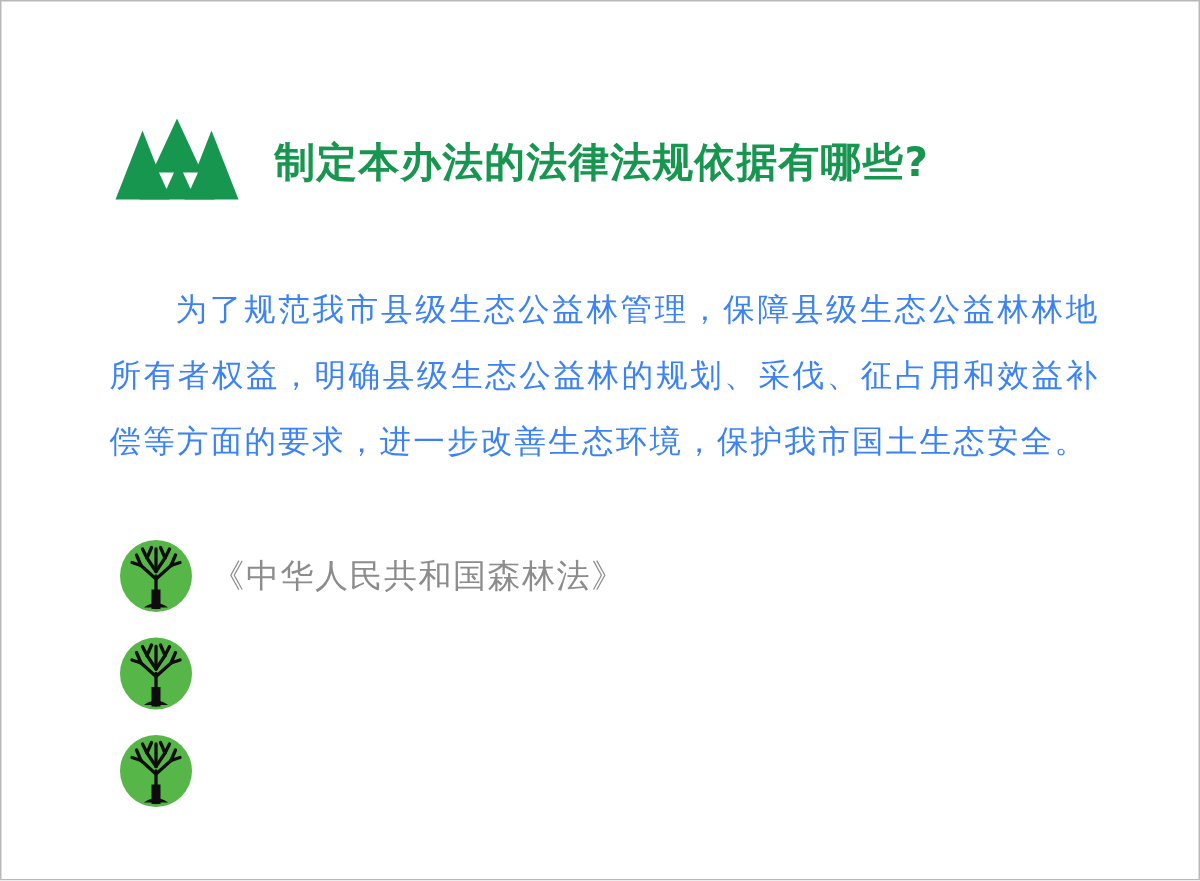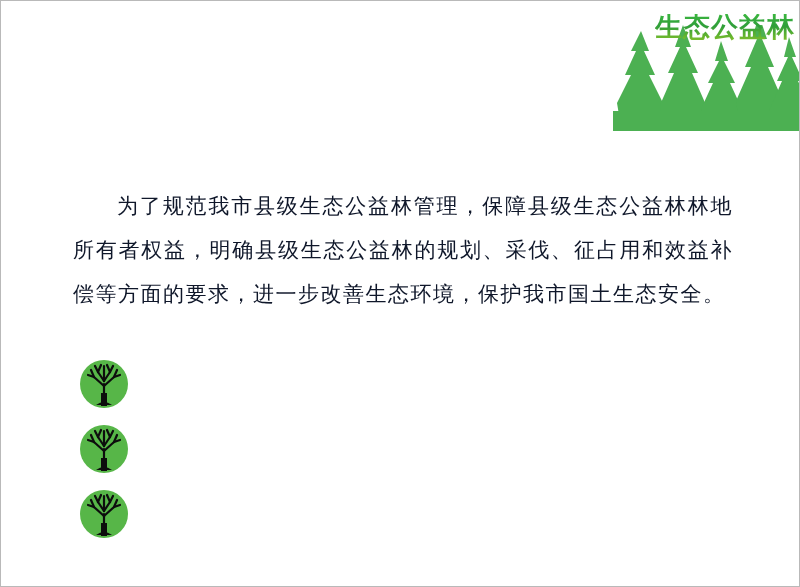--- a/index.html
+++ b/index.html
@@ -79,21 +79,21 @@
 
   
   #paragraph {
     position: absolute;
     left: 72px;
     top: 183px;
     width: 660px;
     font-family: "DejaVu Serif", "Liberation Serif", serif;
     font-size: 21px;
     line-height: 44px;
-    color: #0f172a;
+    color: #3b82f6;
     text-indent: 44px;
     text-align: justify;
     text-justify: inter-character;
     letter-spacing: 1.5px;
   }
 
   
   #law-list {
     position: absolute;
     left: 78px;
@@ -119,44 +119,64 @@
     color: #8c8c8c;
     letter-spacing: 1px;
     white-space: nowrap;
   }
 </style>
 </head>
 <body>
 
 <div id="slide">
 
-  <div id="brand">
-    <svg id="brand-trees" viewBox="0 0 200 106" preserveAspectRatio="none">
-      <g fill="#4cb052">
-
-        <path d="M42 6 L50 26 L45 26 L56 50 L50 50 L64 78 L62 90 L20 90 L18 78 L32 50 L26 50 L37 26 L32 26 Z"></path>
-
-        <path d="M84 0 L92 22 L87 22 L99 48 L93 48 L107 80 L105 92 L63 92 L61 80 L75 48 L69 48 L81 22 L76 22 Z"></path>
-
-        <path d="M122 16 L129 36 L125 36 L136 58 L131 58 L143 84 L141 94 L104 94 L102 84 L114 58 L109 58 L120 36 L116 36 Z"></path>
-
-        <path d="M160 -10 L168 14 L163 14 L175 42 L169 42 L184 76 L182 90 L139 90 L137 76 L152 42 L146 42 L158 14 L153 14 Z"></path>
-
-        <path d="M190 12 L197 32 L193 32 L204 56 L199 56 L212 86 L210 96 L172 96 L170 86 L183 56 L178 56 L189 32 L185 32 Z"></path>
-
-        <rect x="14" y="86" width="196" height="20"></rect>
+
+  <div id="heading-row">
+    <svg id="heading-icon" viewBox="0 0 86 58">
+      <g fill="#17964f">
+        <polygon points="20,8 38,54 2,54"></polygon>
+        <polygon points="66,8 84,54 48,54"></polygon>
+        <polygon points="43,0 68,54 18,54"></polygon>
+      </g>
+      <g fill="#ffffff">
+        <polygon points="31,36 41,36 36,47"></polygon>
+        <polygon points="47,36 57,36 52,47"></polygon>
       </g>
     </svg>
-    <div id="brand-title">生态公益林</div>
+    <div id="heading-text">制定本办法的法律法规依据有哪些?</div>
   </div>
 
-
   <div id="paragraph">为了规范我市县级生态公益林管理，保障县级生态公益林林地所有者权益，明确县级生态公益林的规划、采伐、征占用和效益补偿等方面的要求，进一步改善生态环境，保护我市国土生态安全。</div>
 
   <div id="law-list">
+
+    <div class="law-item">
+      <svg class="law-icon" viewBox="0 0 50 50">
+        <circle cx="25" cy="25" r="24" fill="#57b648"></circle>
+        <g fill="none" stroke="#0d0d0d" stroke-width="2.2" stroke-linecap="round">
+          <path d="M25 46 L25 25"></path>
+          <path d="M25 27 L15 18"></path>
+            <path d="M25 27 L35 18"></path>
+          <path d="M25 22 L19 13"></path>
+            <path d="M25 22 L31 13"></path>
+          <path d="M15 18 L9 16"></path>
+            <path d="M15 18 L12 11"></path>
+          <path d="M35 18 L41 16"></path>
+            <path d="M35 18 L38 11"></path>
+          <path d="M19 13 L16 7"></path>
+            <path d="M19 13 L22 6"></path>
+          <path d="M31 13 L34 7"></path>
+            <path d="M31 13 L28 6"></path>
+          <path d="M25 22 L25 7"></path>
+        </g>
+        <path d="M17 46 Q25 40 33 46 Z" fill="#0d0d0d"></path>
+        <rect x="22" y="34" width="6" height="13" fill="#0d0d0d"></rect>
+      </svg>
+      <div class="law-label">《中华人民共和国森林法》</div>
+    </div>
 
     <div class="law-item">
       <svg class="law-icon" viewBox="0 0 50 50">
         <circle cx="25" cy="25" r="24" fill="#57b648"></circle>
         <g fill="none" stroke="#0d0d0d" stroke-width="2.2" stroke-linecap="round">
           <path d="M25 46 L25 25"></path>
           <path d="M25 27 L15 18"></path>
             <path d="M25 27 L35 18"></path>
           <path d="M25 22 L19 13"></path>
             <path d="M25 22 L31 13"></path>
@@ -192,39 +212,15 @@
             <path d="M19 13 L22 6"></path>
           <path d="M31 13 L34 7"></path>
             <path d="M31 13 L28 6"></path>
           <path d="M25 22 L25 7"></path>
         </g>
         <path d="M17 46 Q25 40 33 46 Z" fill="#0d0d0d"></path>
         <rect x="22" y="34" width="6" height="13" fill="#0d0d0d"></rect>
       </svg>
     </div>
 
-    <div class="law-item">
-      <svg class="law-icon" viewBox="0 0 50 50">
-        <circle cx="25" cy="25" r="24" fill="#57b648"></circle>
-        <g fill="none" stroke="#0d0d0d" stroke-width="2.2" stroke-linecap="round">
-          <path d="M25 46 L25 25"></path>
-          <path d="M25 27 L15 18"></path>
-            <path d="M25 27 L35 18"></path>
-          <path d="M25 22 L19 13"></path>
-            <path d="M25 22 L31 13"></path>
-          <path d="M15 18 L9 16"></path>
-            <path d="M15 18 L12 11"></path>
-          <path d="M35 18 L41 16"></path>
-            <path d="M35 18 L38 11"></path>
-          <path d="M19 13 L16 7"></path>
-            <path d="M19 13 L22 6"></path>
-          <path d="M31 13 L34 7"></path>
-            <path d="M31 13 L28 6"></path>
-          <path d="M25 22 L25 7"></path>
-        </g>
-        <path d="M17 46 Q25 40 33 46 Z" fill="#0d0d0d"></path>
-        <rect x="22" y="34" width="6" height="13" fill="#0d0d0d"></rect>
-      </svg>
-    </div>
-
   </div>
 
 </div>
 
 </body></html>

